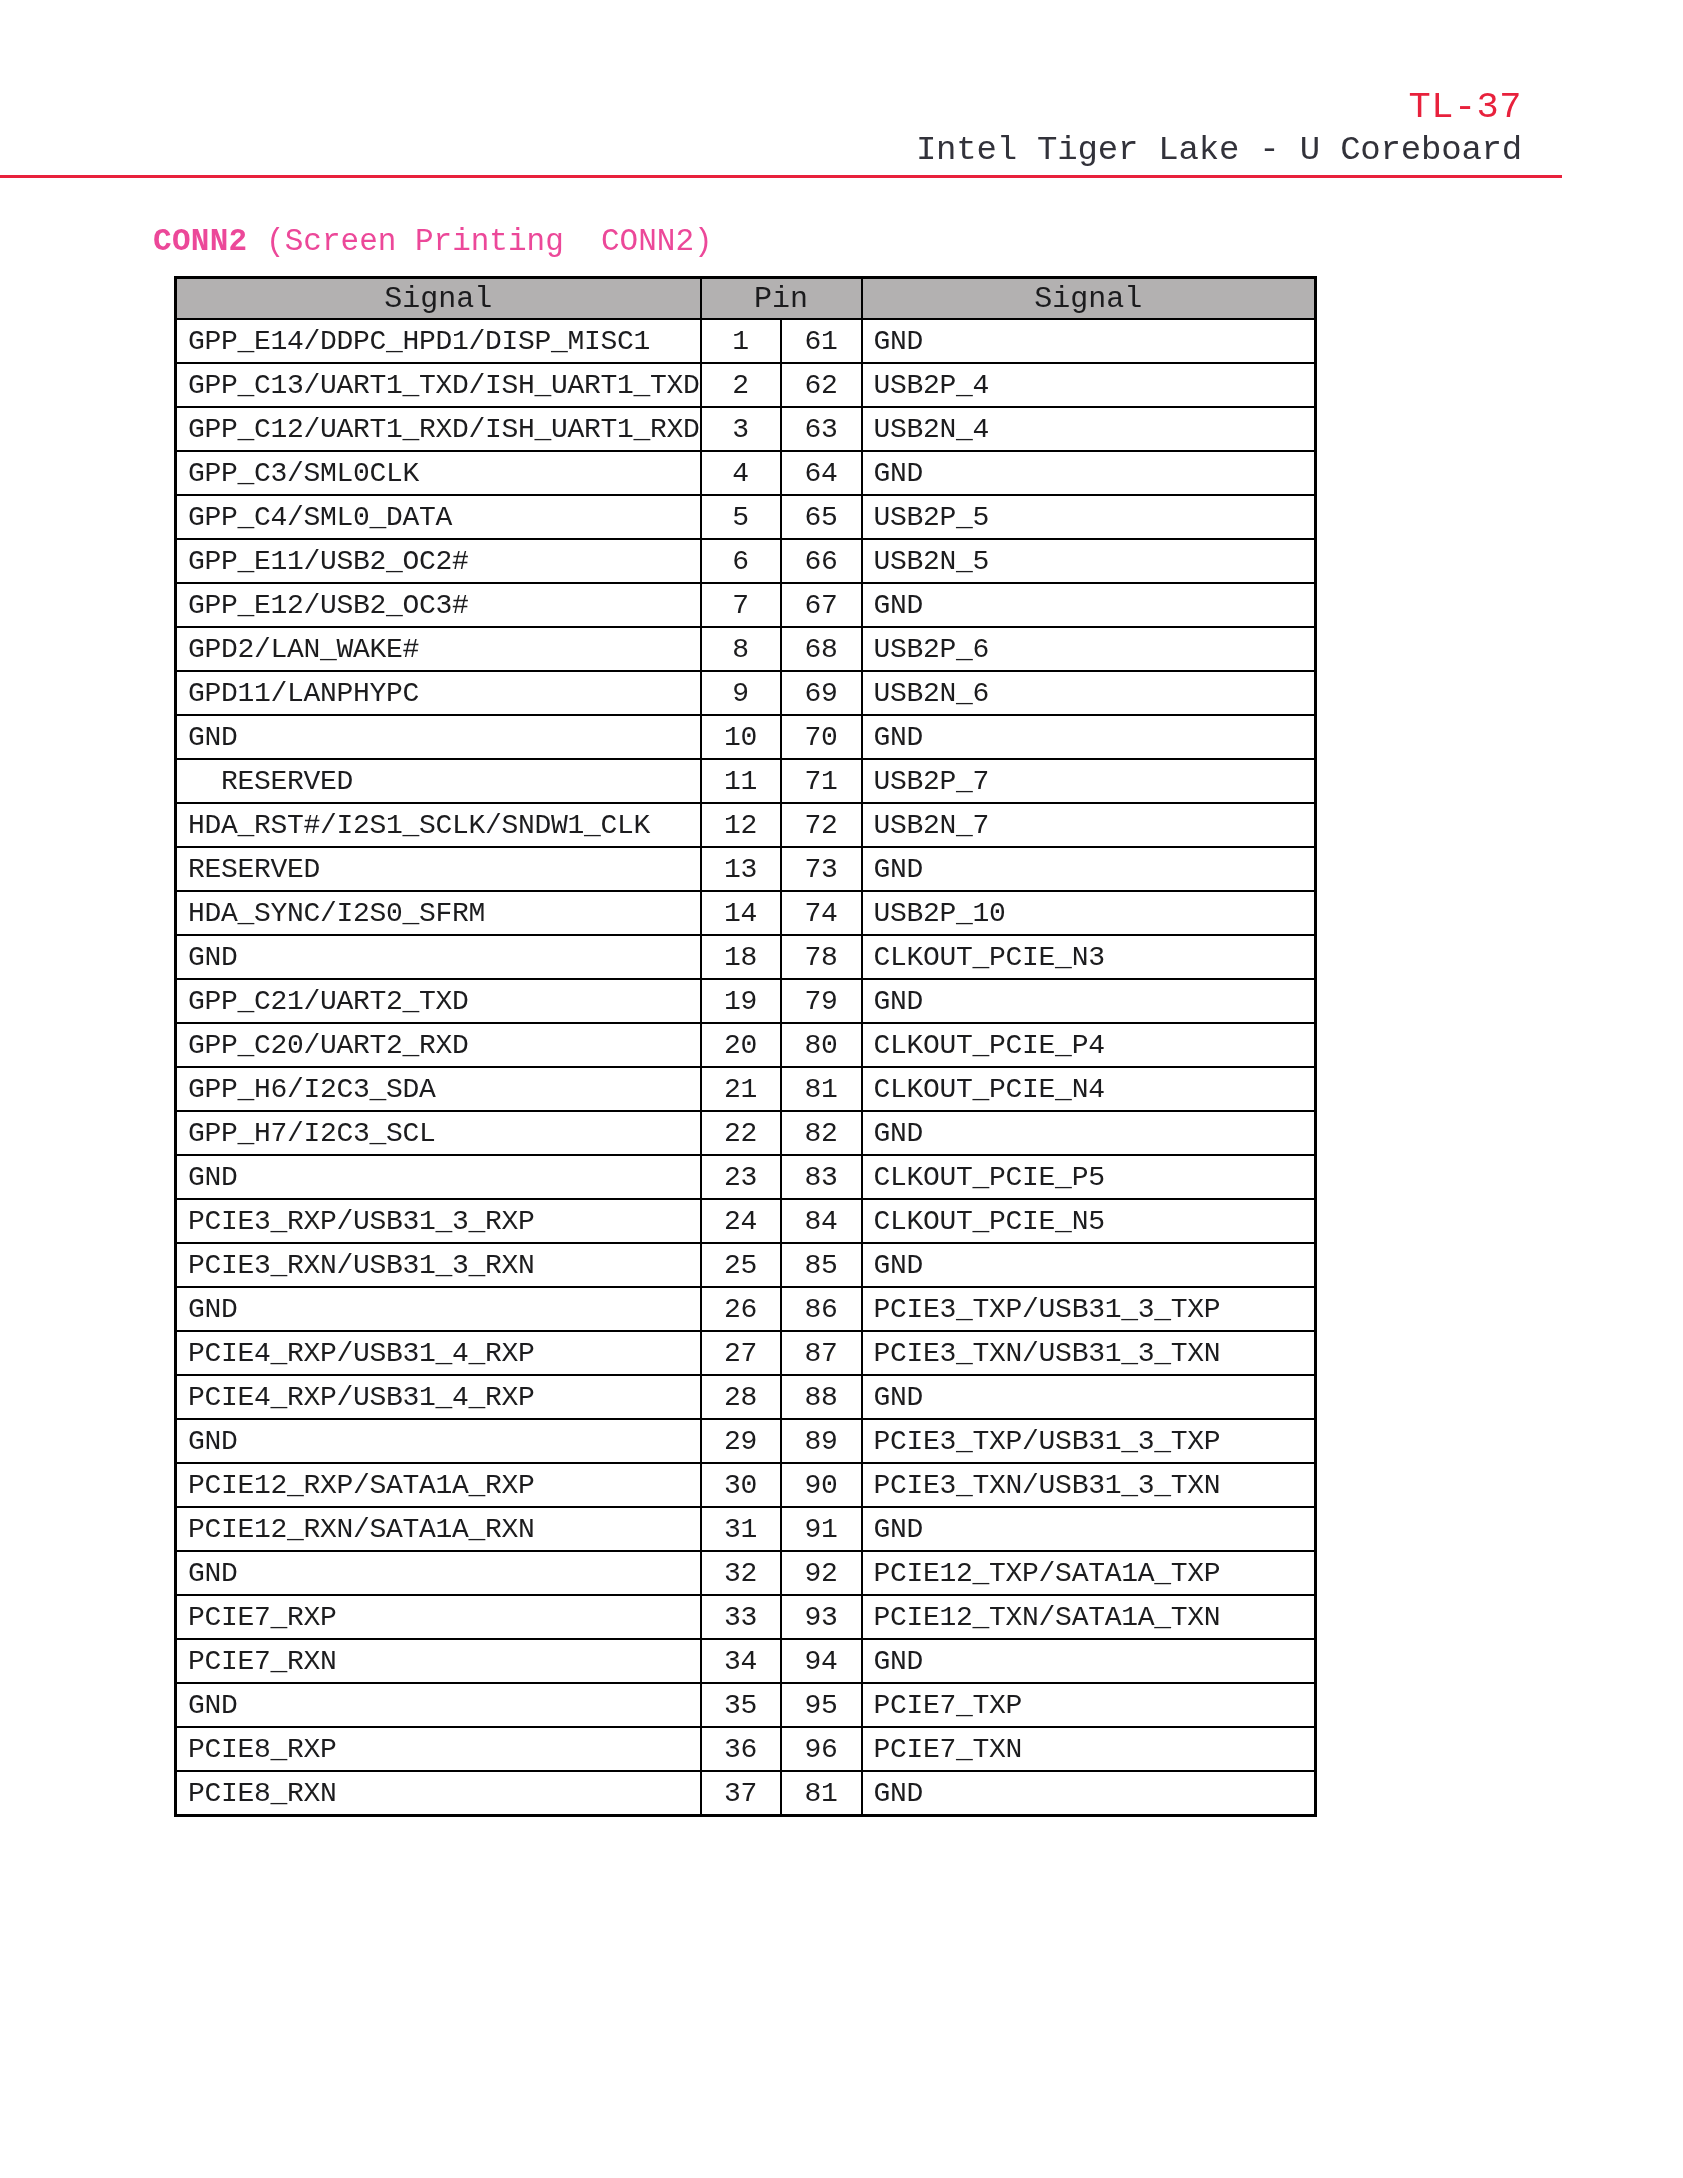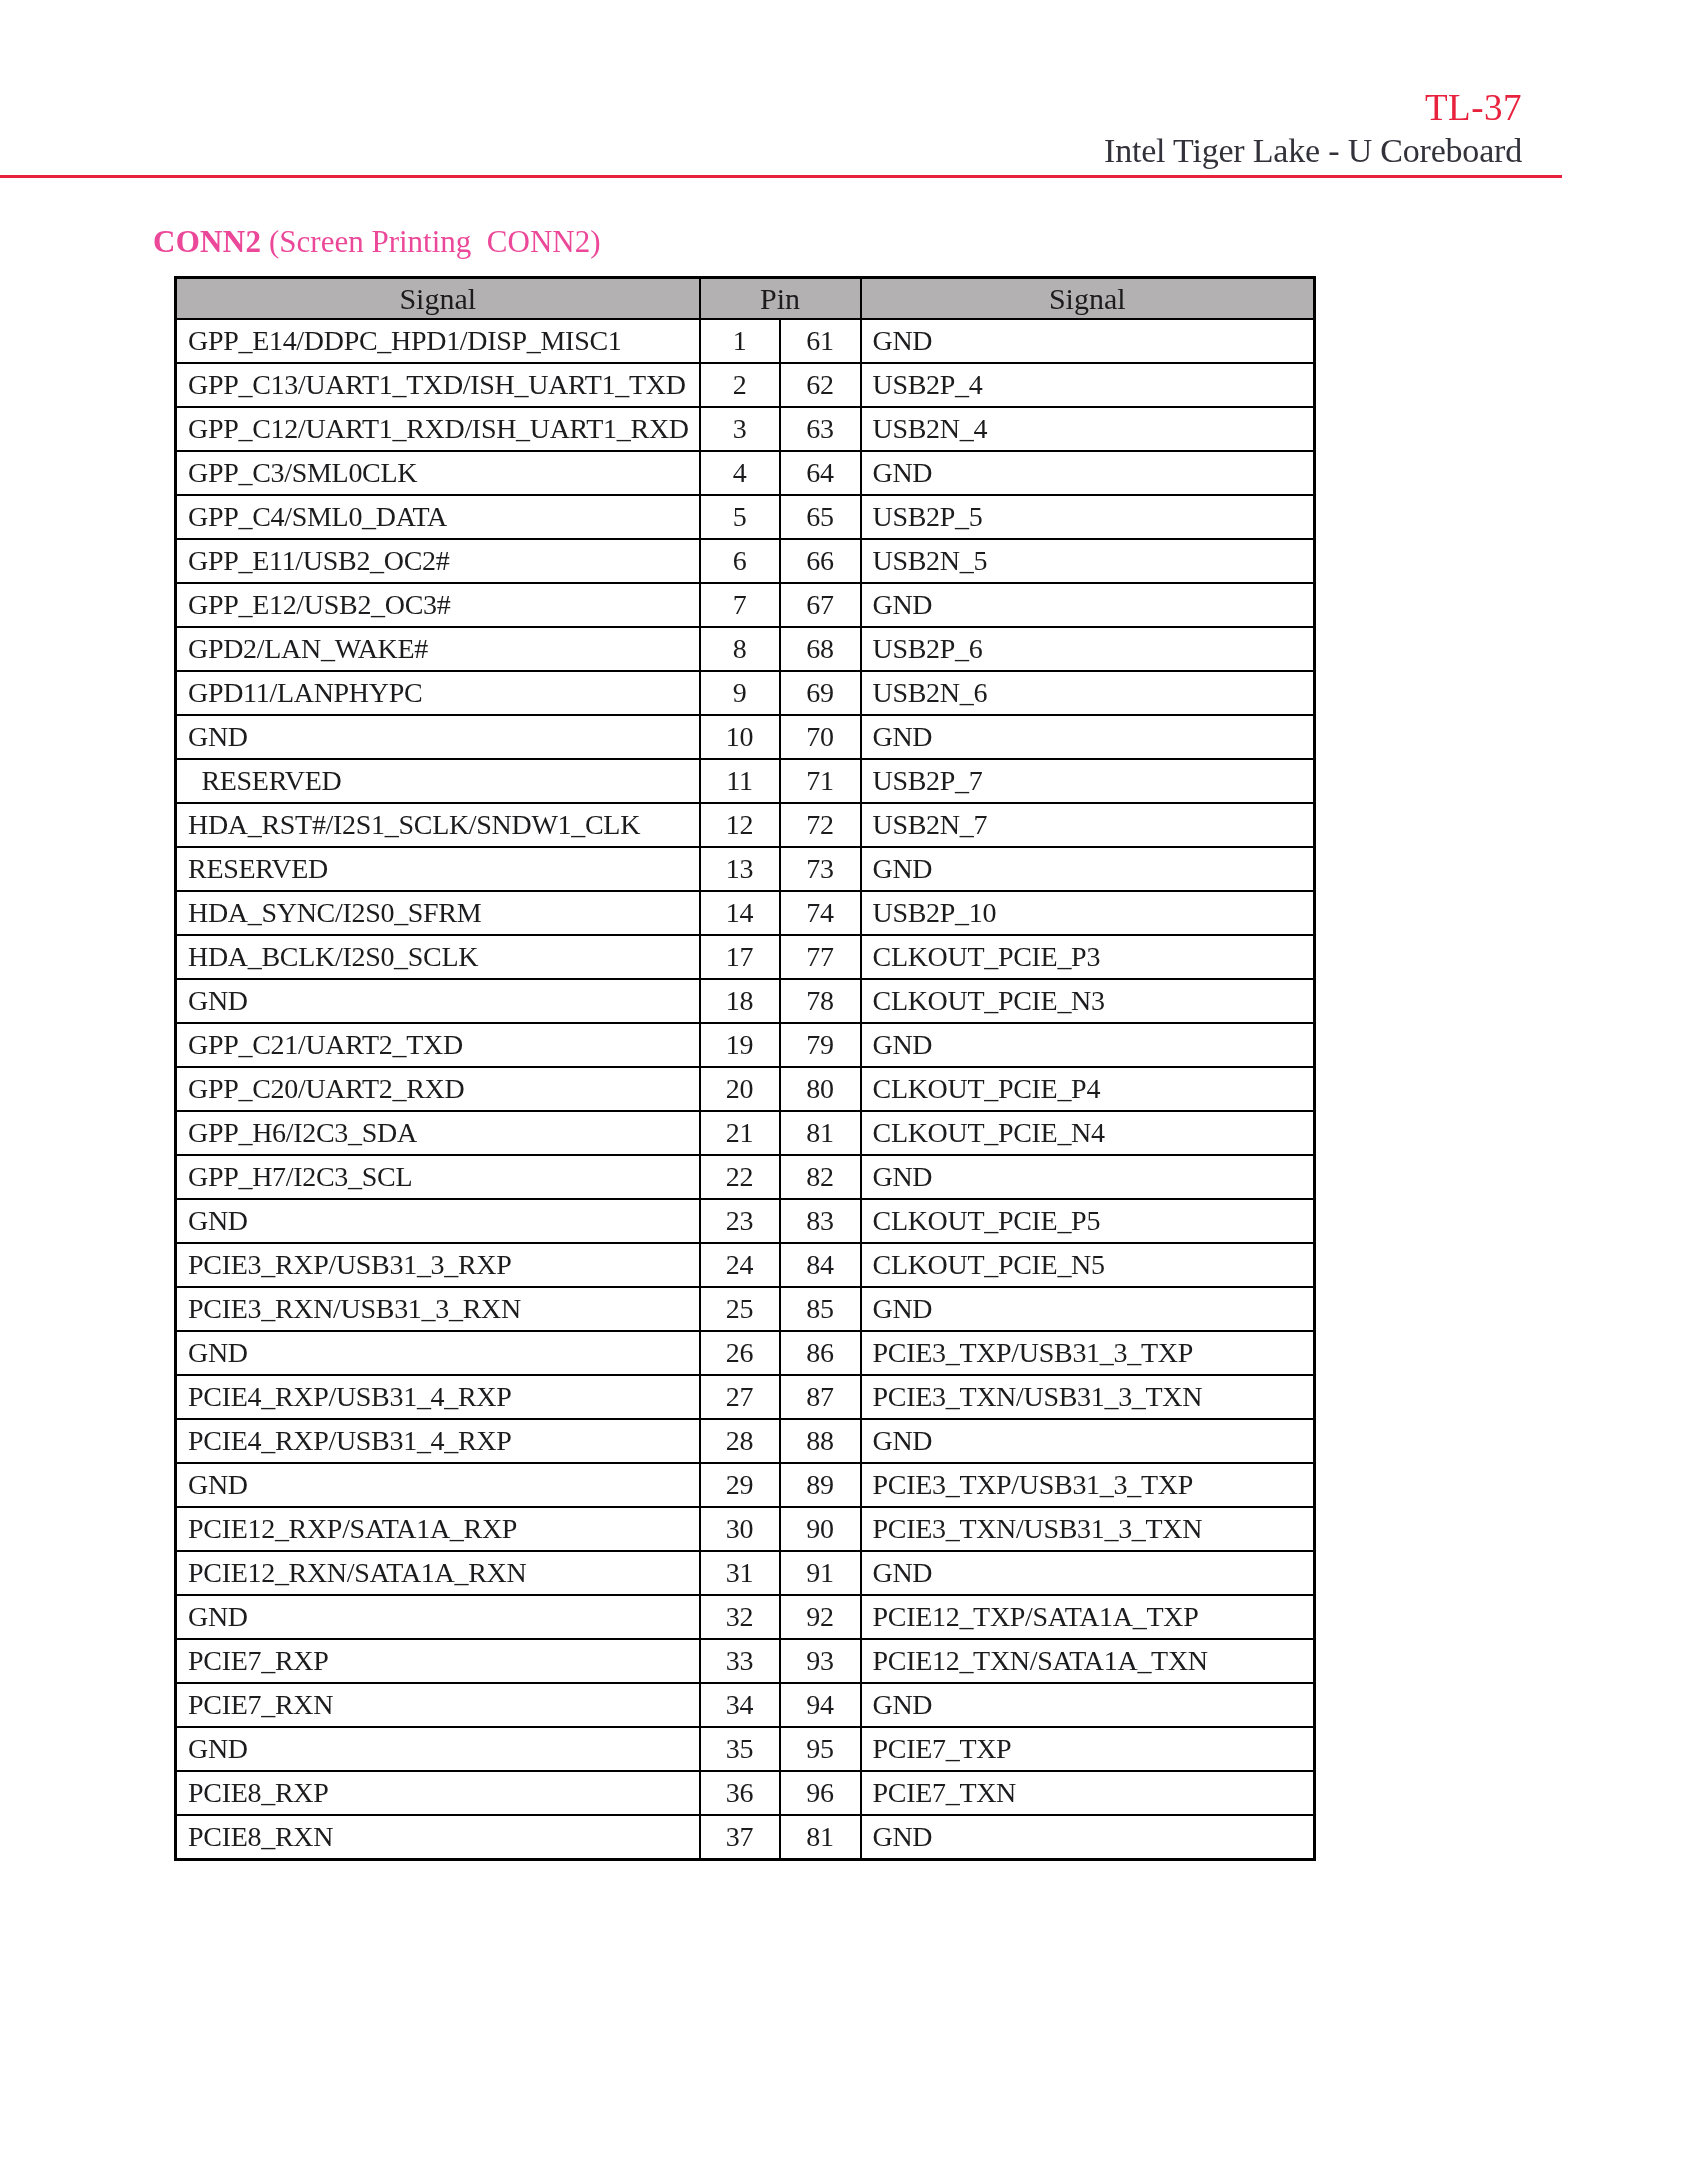--- a/index.html
+++ b/index.html
@@ -6,21 +6,21 @@
     --accent:#e8213c;
     --ink:#1c1c1e;
     --ink-dark:#32323a;
     --th-bg:#b3b1b1;
   }
   html,body{margin:0;padding:0;background:#ffffff;}
   .page{
     position:relative;
     width:1643px;height:2178px;
     background:#ffffff;
-    font-family:Liberation Serif, serif;
+    font-family:Liberation Mono, monospace;
     color:var(--ink);
     overflow:hidden;
   }
   .header-block{
     position:absolute;
     top:85px;right:121px;
     text-align:right;
     line-height:1.22;
   }
   .doc-number{
@@ -209,26 +209,20 @@
 
     <tr>
       <td class="sig">HDA_SYNC/I2S0_SFRM</td>
       <td class="pin">14</td>
       <td class="pin">74</td>
       <td class="sig">USB2P_10</td>
     </tr>
 
 
 
-    <tr>
-      <td class="sig">HDA_BCLK/I2S0_SCLK</td>
-      <td class="pin">17</td>
-      <td class="pin">77</td>
-      <td class="sig">CLKOUT_PCIE_P3</td>
-    </tr>
 
     <tr>
       <td class="sig">GND</td>
       <td class="pin">18</td>
       <td class="pin">78</td>
       <td class="sig">CLKOUT_PCIE_N3</td>
     </tr>
 
     <tr>
       <td class="sig">GPP_C21/UART2_TXD</td>

